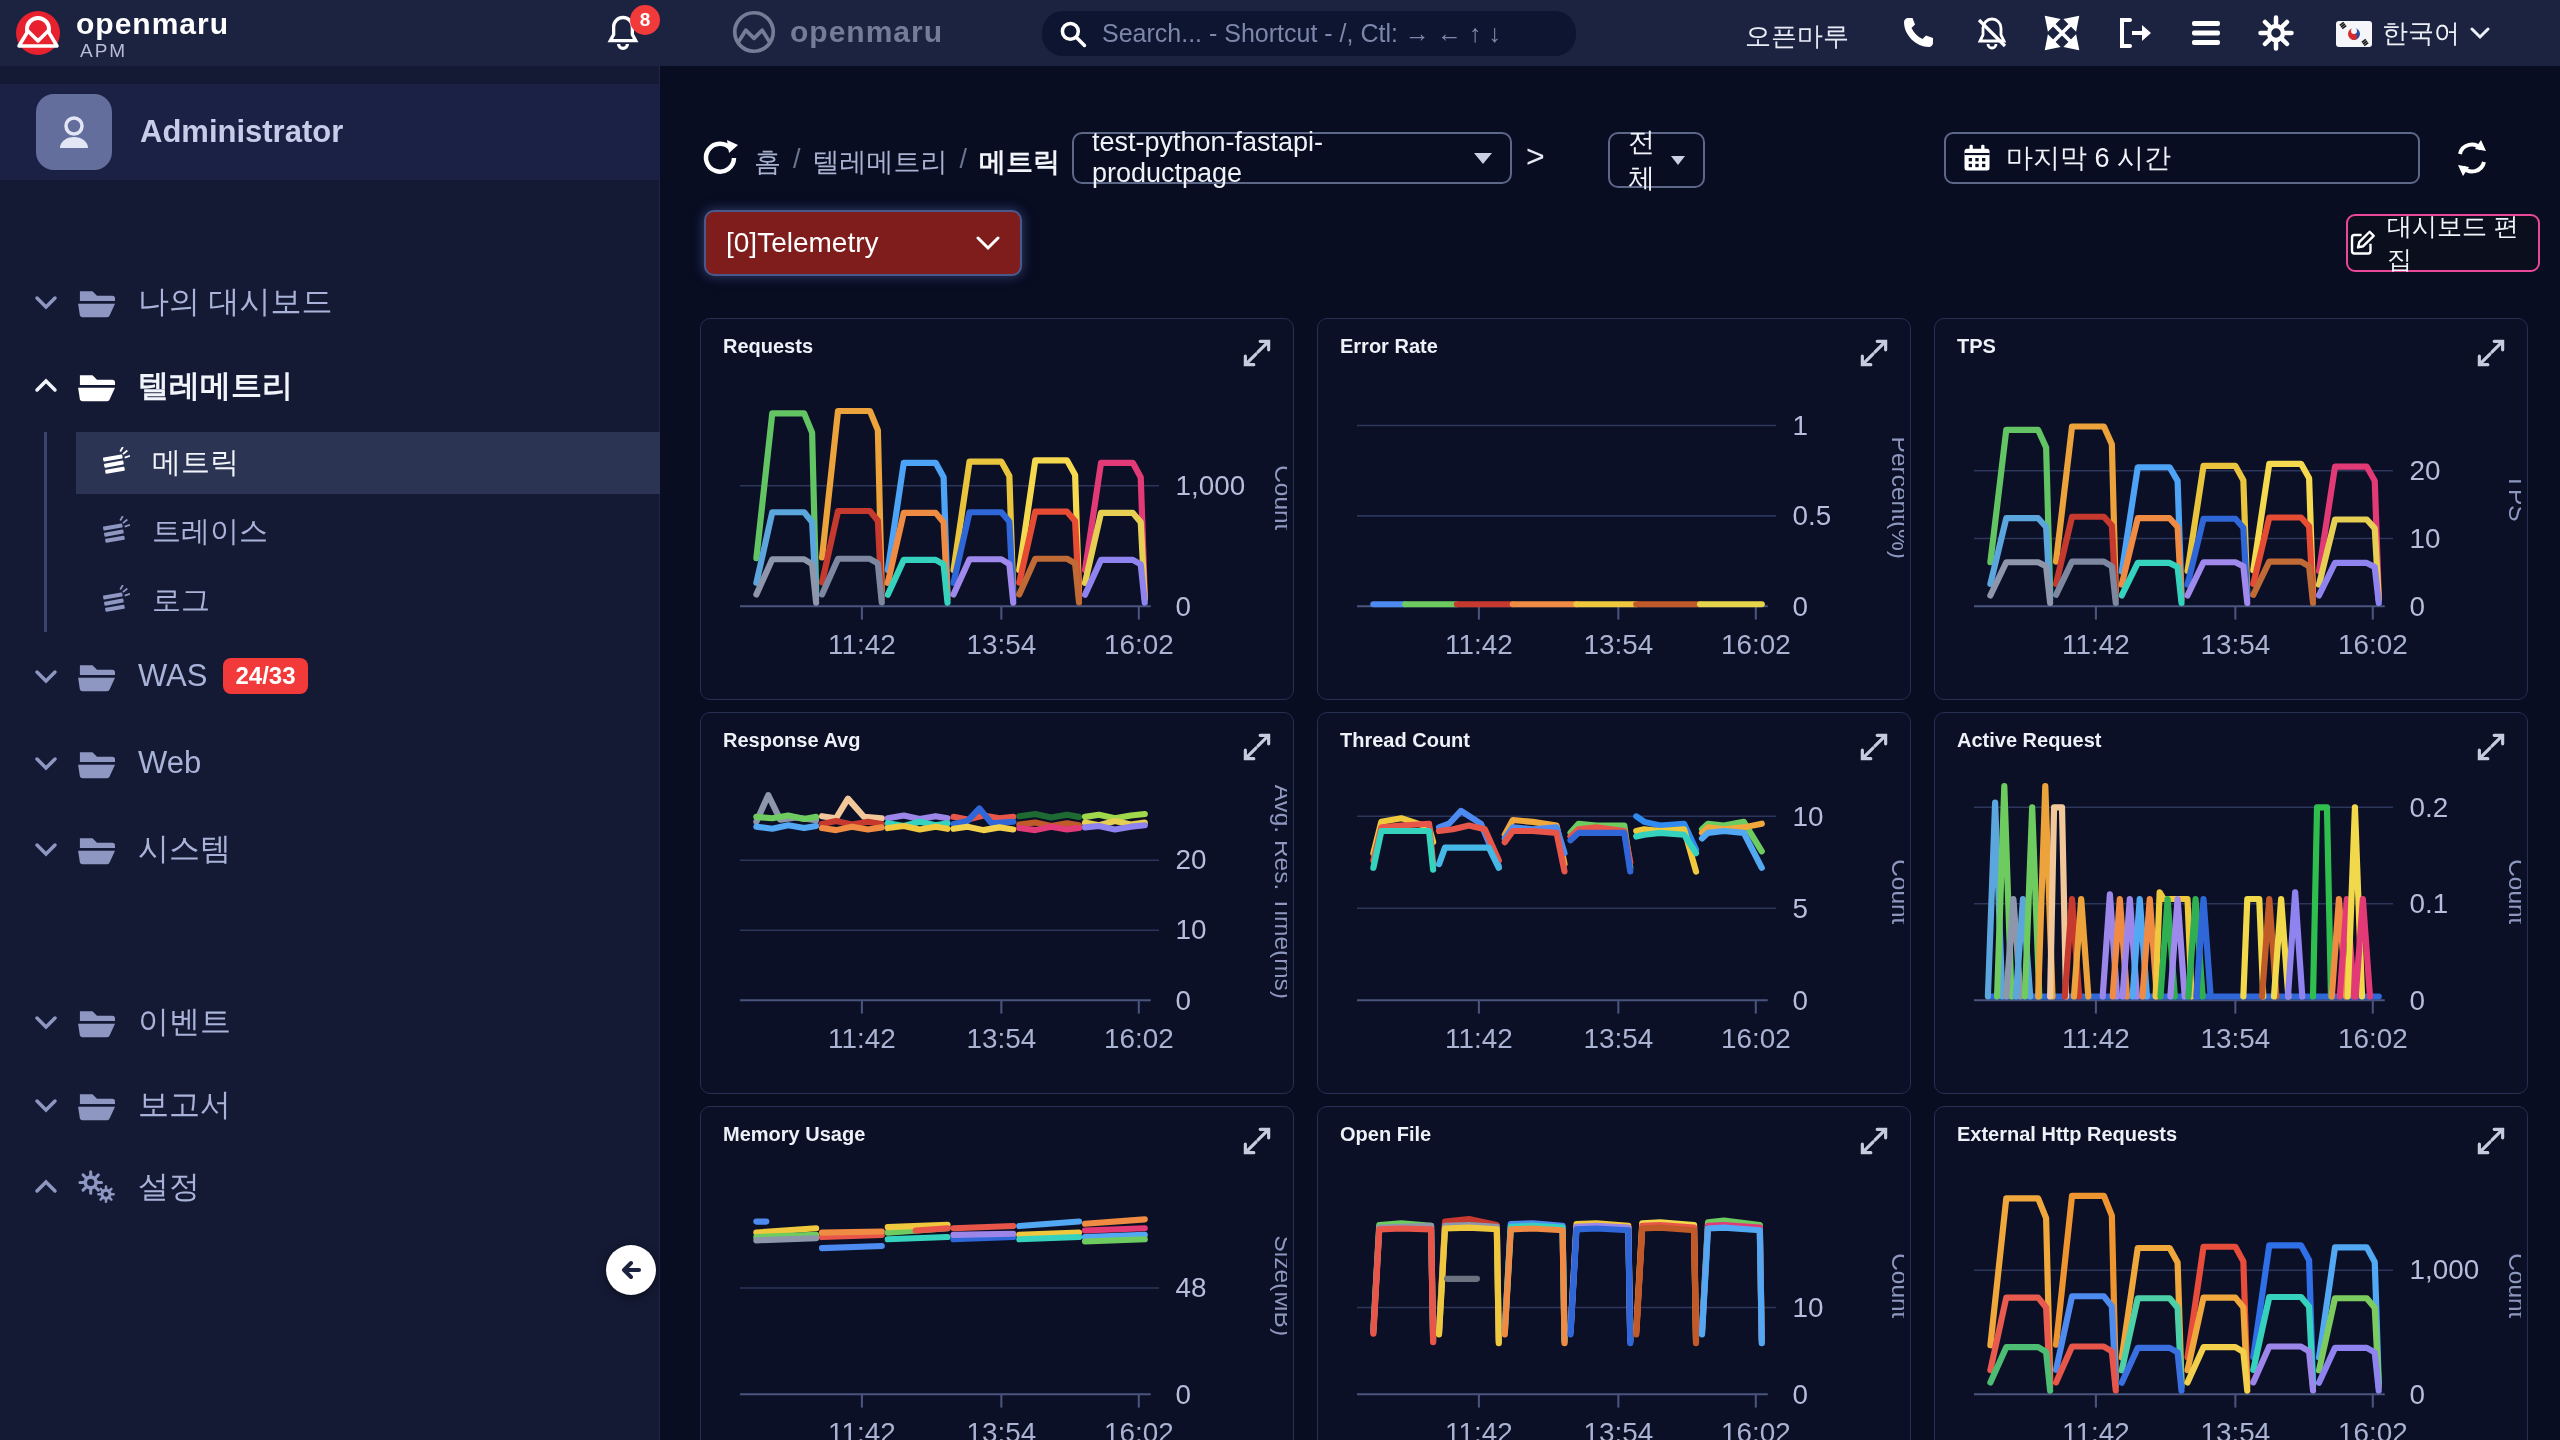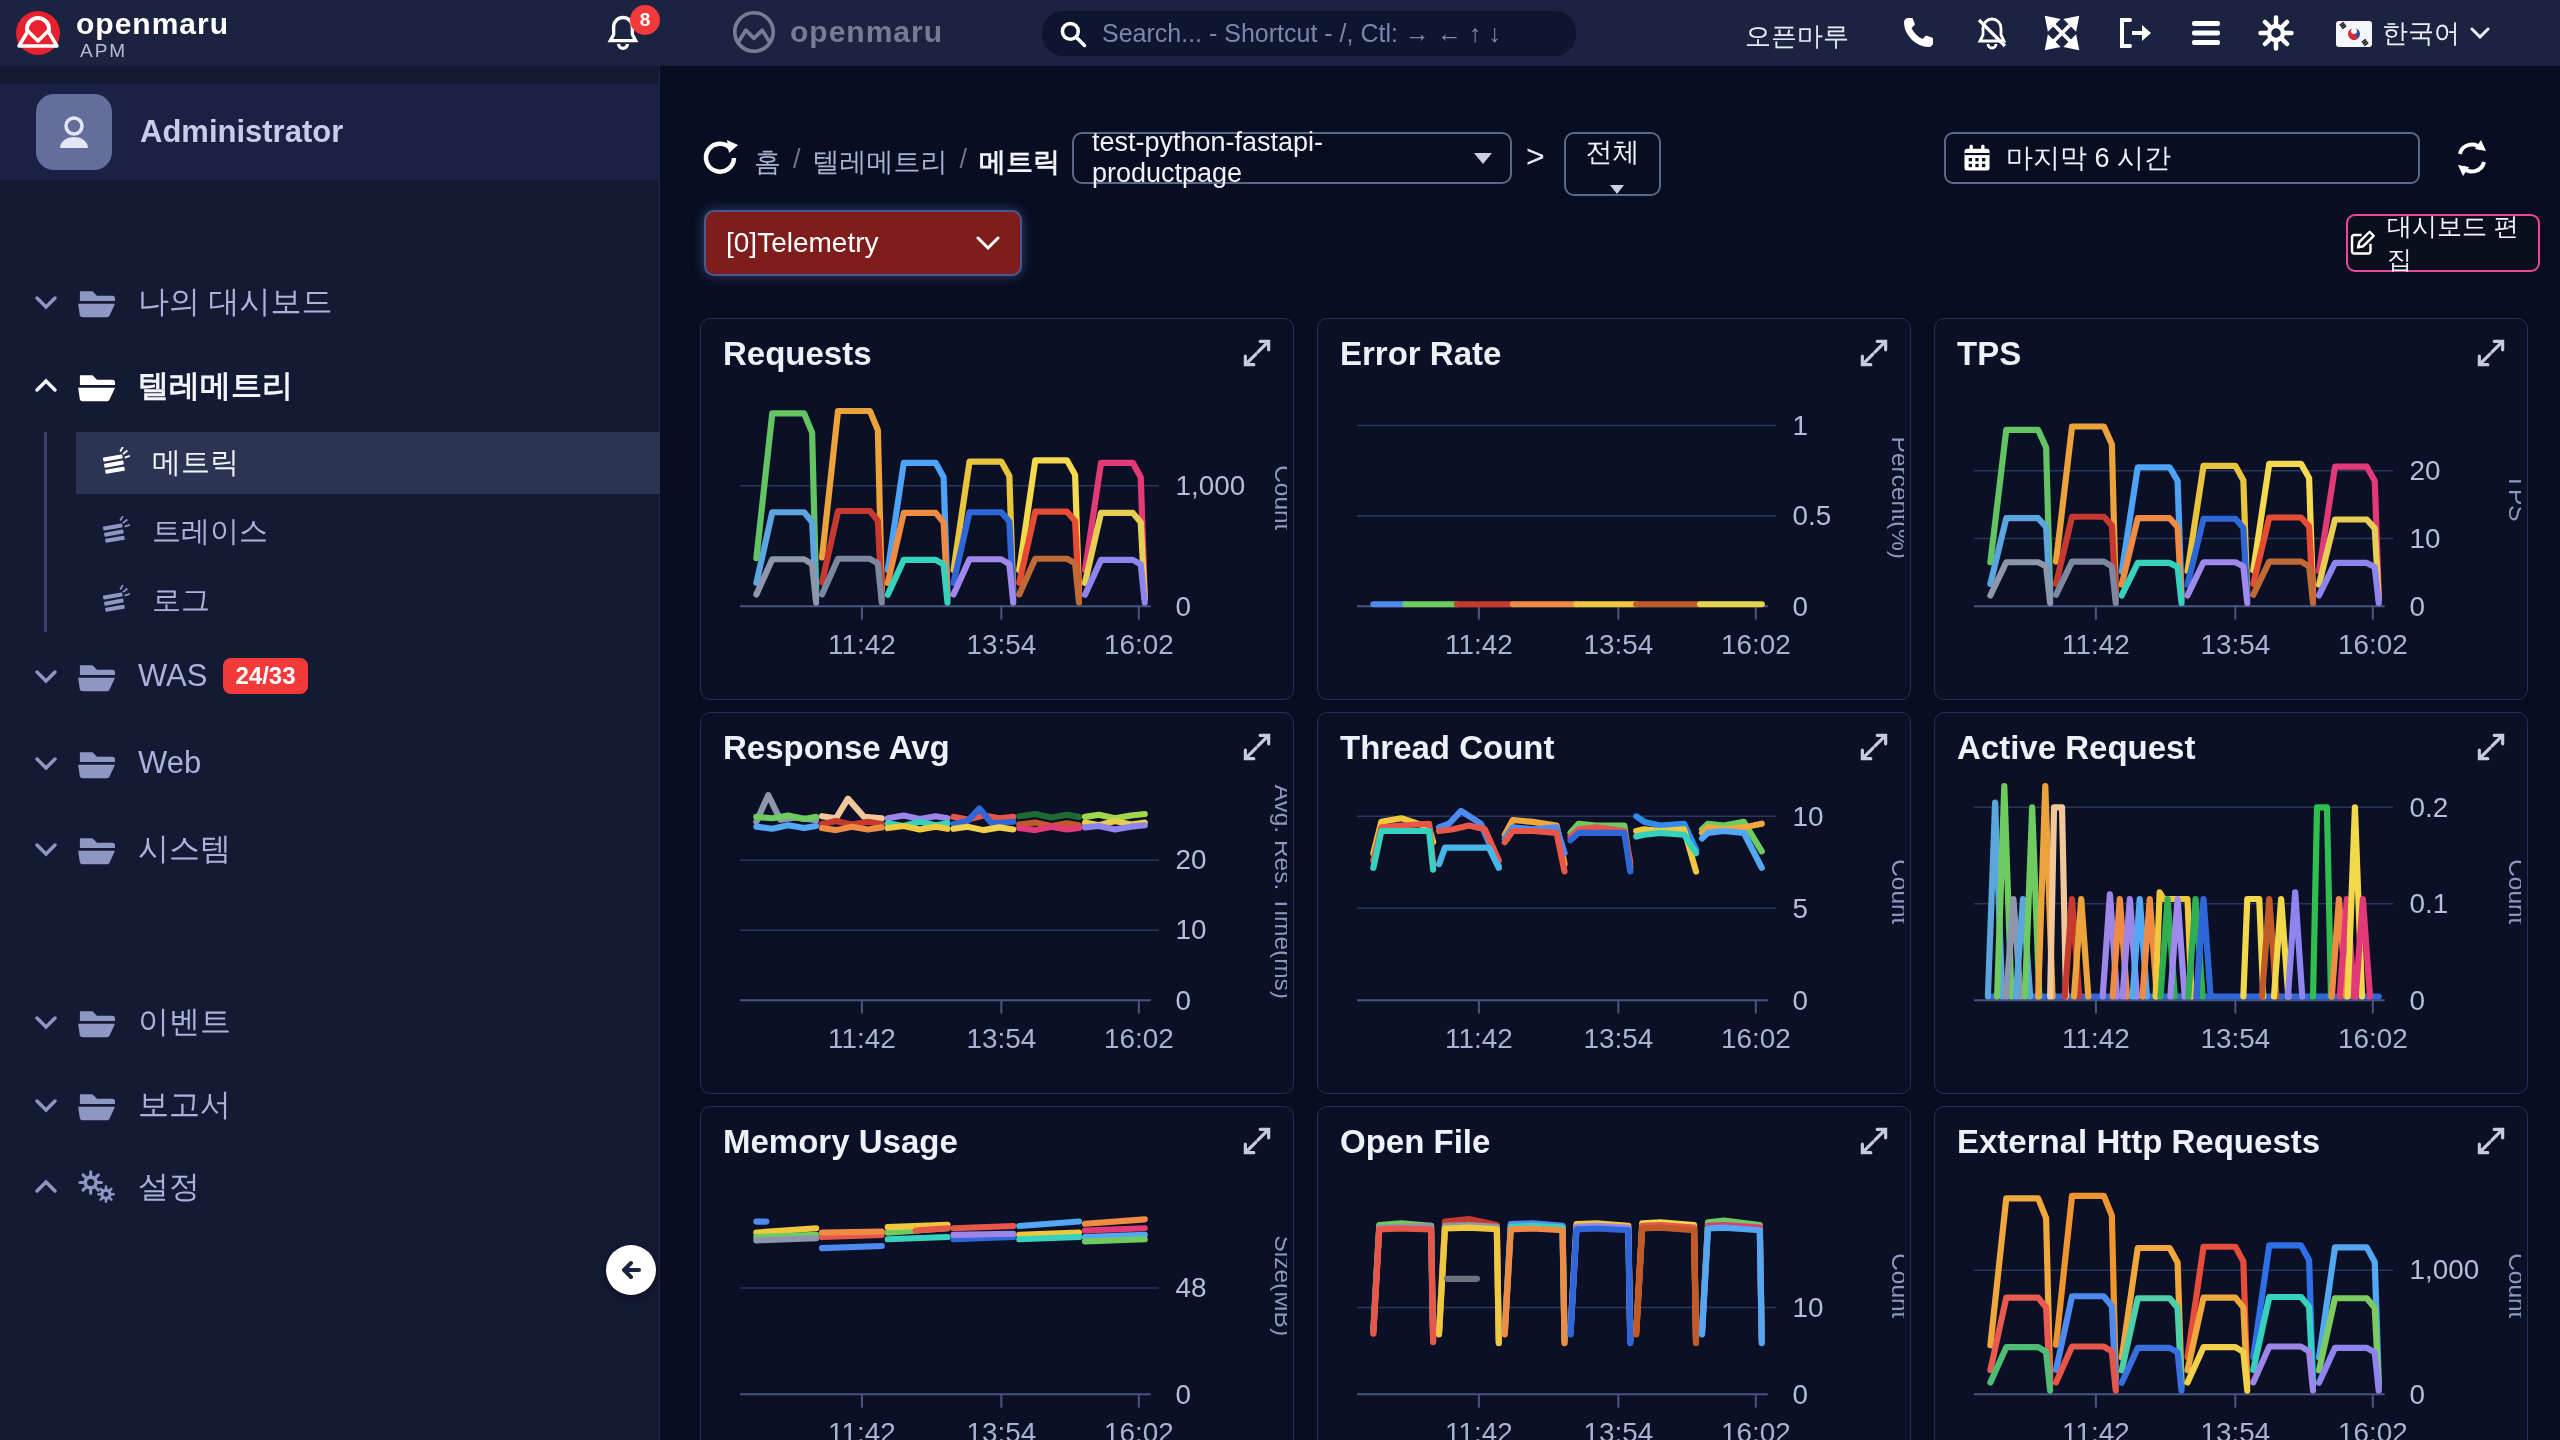--- a/index.html
+++ b/index.html
@@ -61,21 +61,21 @@
     display:flex; align-items:center; gap:14px; padding:0 16px; color:#f0f2f8; font-size:27px; cursor:pointer; }
   .tele-dd { position:absolute; left:44px; top:144px; width:318px; height:66px; background:#7f1d1d; border:2px solid #49598c;
     box-shadow:0 0 12px rgba(95,115,190,.5); border-radius:10px; display:flex; align-items:center; justify-content:space-between;
     padding:0 20px; color:#fff; font-size:28px; cursor:pointer; }
   .edit-btn { position:absolute; left:1686px; top:148px; width:194px; height:58px; background:#0b0e1c; border:2px solid #ec4899;
     border-radius:9px; display:flex; align-items:center; justify-content:center; gap:10px; color:#f2f4fa; font-size:25px; cursor:pointer; }
 
   .grid { position:absolute; left:40px; top:252px; width:1828px; height:1122px; display:grid;
     grid-template-columns:repeat(3,594px); grid-auto-rows:382px; column-gap:23px; row-gap:12px; overflow:hidden; }
   .card { position:relative; background:#0b1026; border:1.5px solid #272f52; border-radius:10px; }
-  .card h3 { position:absolute; left:22px; top:16px; color:#eef1f8; font-size:33px; font-weight:600; }
+  .card h3 { position:absolute; left:22px; top:16px; color:#eef1f8; font-size:20px; font-weight:600; }
   .expand { position:absolute; right:18px; top:16px; width:36px; height:36px; cursor:pointer; }
   svg.plot { position:absolute; left:8px; top:58px; width:578px; height:316px; cursor:crosshair; }
   svg.plot text { font-family:"Liberation Sans", sans-serif; }
 </style>
 </head>
 <body>
 
 <div class="app">
 
   <header class="header">
@@ -326,21 +326,21 @@
       <span class="cur">메트릭</span>
     </div>
 
     <div class="dd" style="left:412px; top:66px; width:440px; height:52px;">
       <span>test-python-fastapi-productpage</span>
       <span class="caret"></span>
     </div>
 
     <div class="gt-sep">&gt;</div>
 
-    <div class="dd" style="left:904px; top:66px; width:97px; height:64px;flex-direction:column;">
+    <div class="dd" style="left:948px; top:66px; width:97px; height:56px;">
       <span>전체</span>
       <span class="caret" style="margin-left:8px; border-left-width:7px; border-right-width:7px; border-top-width:9px;"></span>
     </div>
 
     <div class="datepicker">
       <svg width="30" height="30" viewBox="0 0 36 36">
         <rect x="3" y="7" width="30" height="26" rx="3" fill="#fff"></rect>
         <rect x="9" y="2" width="4" height="8" rx="1.5" fill="#fff"></rect>
         <rect x="23" y="2" width="4" height="8" rx="1.5" fill="#fff"></rect>
         <rect x="3" y="12" width="30" height="2.5" fill="#0a0f26"></rect>

